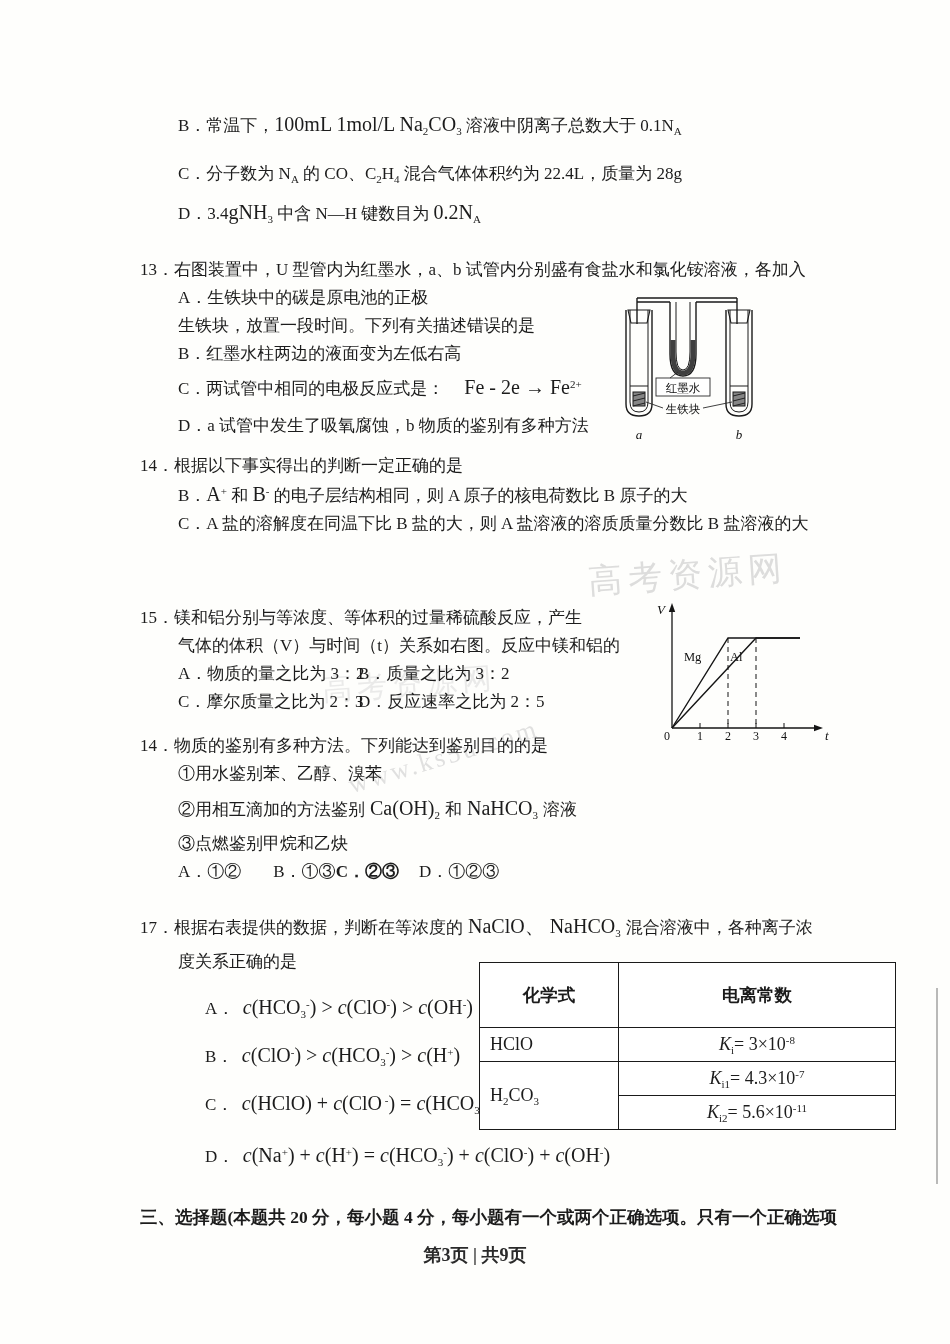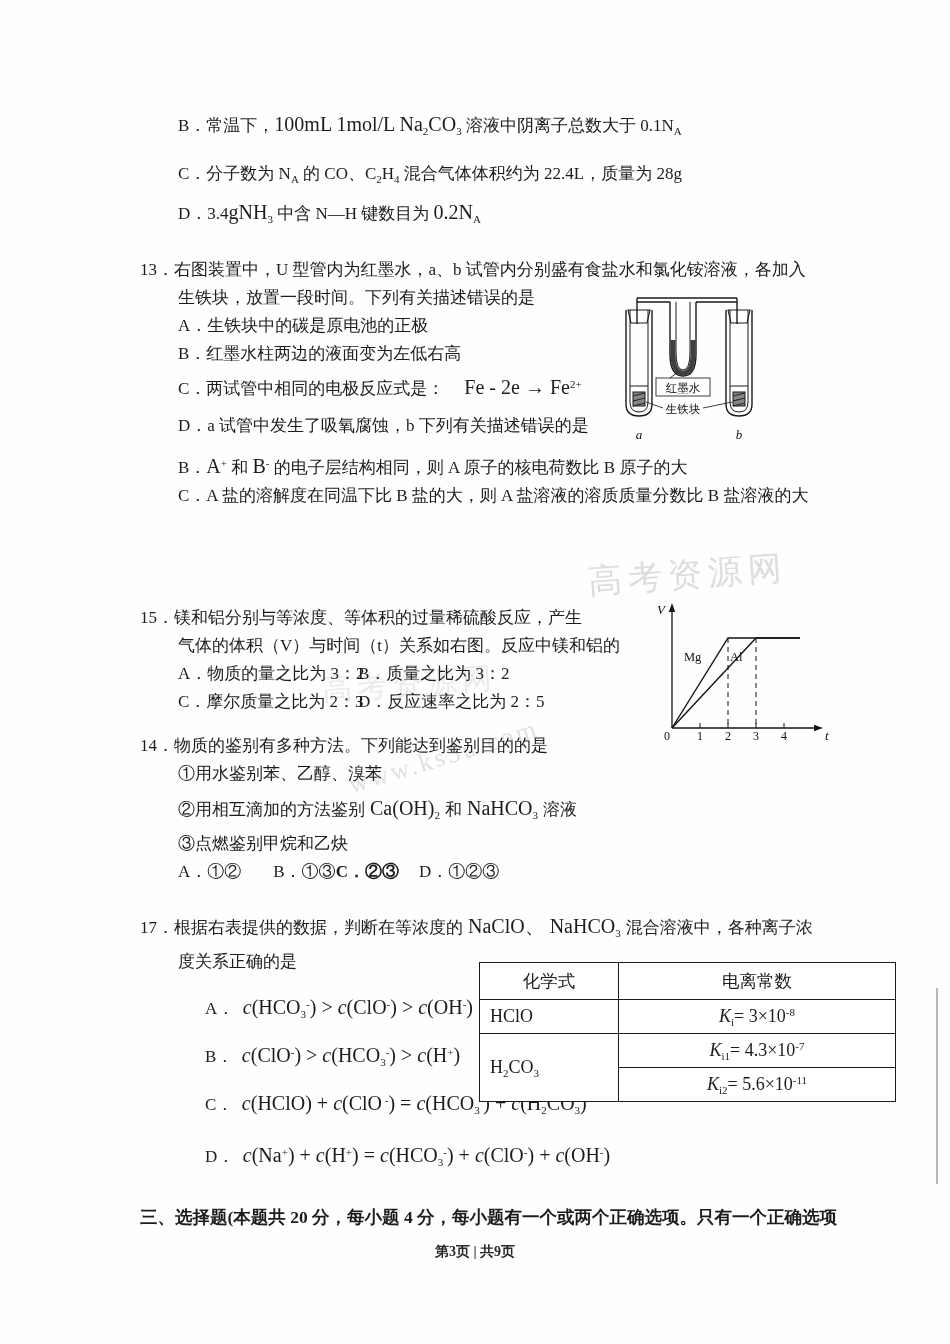--- a/index.html
+++ b/index.html
@@ -18,50 +18,50 @@
   sup{font-size:11px;vertical-align:6px;line-height:0;}
   .opt-cell{display:inline-block;width:180px;}
   .g16{display:inline-block;}
   .optline{line-height:34px;}
   .wm{position:absolute;pointer-events:none;white-space:nowrap;font-family:"Liberation Serif","DejaVu Serif",serif;}
   #wm1{left:588px;top:552px;font-size:34px;color:#d2d2d2;letter-spacing:6px;transform:rotate(-4deg);opacity:.75;}
   #wm2{left:322px;top:664px;font-size:30px;color:#e2e2e2;letter-spacing:5px;transform:rotate(-4deg);opacity:.7;}
   #wm3{left:345px;top:742px;font-size:26px;color:#d9d9d9;letter-spacing:3px;transform:rotate(-17deg);opacity:.8;}
   .ion-table{border-collapse:collapse;background:#fff;}
   .ion-table th,.ion-table td{border:1.6px solid #1a1a1a;}
-  .ion-table th{font-weight:normal;font-size:17.5px;padding:6px 10px;text-align:center;}
+  .ion-table th{font-weight:bold;font-size:17.5px;padding:20px 10px;text-align:center;}
   .ion-table td{font-size:18px;padding:6px 10px;}
   .cell-name{width:118px;text-align:left;padding-left:14px;}
   .cell-k{width:256px;text-align:center;}
   .sec-head{font-weight:bold;font-size:17.5px;margin-top:21px;}
   .footer{position:absolute;left:0;top:1243px;width:950px;text-align:center;
-          font-size:14px;font-weight:bold;color:#2a2a2a;}
+          font-size:18px;font-weight:bold;color:#2a2a2a;}
   .artifact-line{position:absolute;left:936px;top:988px;width:2px;height:196px;background:#8a8a8a;opacity:.6;}
   svg text{font-family:"Liberation Serif","DejaVu Serif",serif;fill:#111;}
 </style>
 </head>
 <body>
 
 <div class="wm" id="wm1">高考资源网</div>
 <div class="wm" id="wm2">高考资源网</div>
 <div class="wm" id="wm3">www.ks5u.com</div>
 
 <div class="blk" style="left:178px;top:104px;width:690px;">
   <div class="tall">B．常温下，<span class="fm">100mL 1mol/L Na<sub>2</sub>CO<sub>3</sub></span> 溶液中阴离子总数大于 0.1N<sub>A</sub></div>
   <div style="margin-top:14px;">C．分子数为 N<sub>A</sub> 的 CO、C<sub>2</sub>H<sub>4</sub> 混合气体体积约为 22.4L，质量为 28g</div>
   <div class="tall" style="margin-top:4px;">D．3.4<span class="fm">gNH<sub>3</sub></span> 中含 N—H 键数目为 <span class="fm">0.2N<sub>A</sub></span></div>
 </div>
 
 <div class="blk" style="left:140px;top:256px;width:700px;">
   <div>13．右图装置中，U 型管内为红墨水，a、b 试管内分别盛有食盐水和氯化铵溶液，各加入</div>
+  <div class="ind">A．生铁块中的碳是原电池的正极</div>
   <div class="ind">生铁块，放置一段时间。下列有关描述错误的是</div>
-  <div class="ind">A．生铁块中的碳是原电池的正极</div>
   <div class="ind">B．红墨水柱两边的液面变为左低右高</div>
   <div class="ind tall38">C．两试管中相同的电极反应式是：<span class="fm">　Fe - 2e → Fe<sup>2+</sup></span></div>
-  <div class="ind" style="margin-top:4px;">D．a 试管中发生了吸氧腐蚀，b 下列有关描述错误的是</div>
+  <div class="ind" style="margin-top:4px;">D．a 试管中发生了吸氧腐蚀，b 物质的鉴别有多种方法</div>
 </div>
 
 <svg class="blk" style="left:612px;top:292px;" width="175" height="152" viewBox="0 0 175 152">
   <g stroke="#1a1a1a" stroke-width="1.4" fill="none">
     <path d="M25,6 H125"></path>
     <path d="M25,10 H58 M84,10 H125"></path>
     <path d="M25,6 V32"></path>
     <path d="M125,6 V32"></path>
     <path d="M14,18 V112 Q14,124 27,124 Q40,124 40,112 V18"></path>
     <path d="M18,18 V110 Q18,120 27,120 Q36,120 36,110 V18" stroke-width="1"></path>
@@ -89,20 +89,21 @@
   <g>
     <text x="71" y="121" text-anchor="middle" font-size="11.5">生铁块</text>
     <line x1="51" y1="116" x2="34" y2="110" stroke="#2a2a2a" stroke-width="0.9"></line>
     <line x1="91" y1="116" x2="120" y2="110" stroke="#2a2a2a" stroke-width="0.9"></line>
   </g>
   <text x="27" y="147" text-anchor="middle" font-size="13" font-style="italic">a</text>
   <text x="127" y="147" text-anchor="middle" font-size="13" font-style="italic">b</text>
 </svg>
 
 <div class="blk" style="left:140px;top:452px;width:720px;">
+  <div>14．根据以下事实得出的判断一定正确的是</div>
   <div class="ind">B．<span class="fm">A<sup>+</sup></span> 和 <span class="fm">B<sup>-</sup></span> 的电子层结构相同，则 A 原子的核电荷数比 B 原子的大</div>
   <div class="ind">C．A 盐的溶解度在同温下比 B 盐的大，则 A 盐溶液的溶质质量分数比 B 盐溶液的大</div>
 </div>
 
 <div class="blk" style="left:140px;top:604px;width:530px;">
   <div>15．镁和铝分别与等浓度、等体积的过量稀硫酸反应，产生</div>
   <div class="ind">气体的体积（V）与时间（t）关系如右图。反应中镁和铝的</div>
   <div class="ind">
     <span class="opt-cell">A．物质的量之比为 3：2</span><span>B．质量之比为 3：2</span>
   </div>

